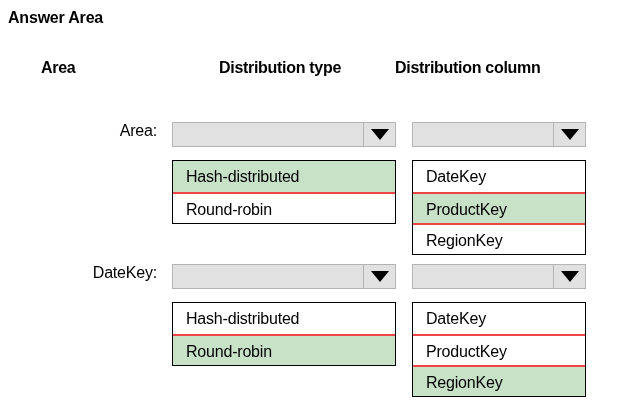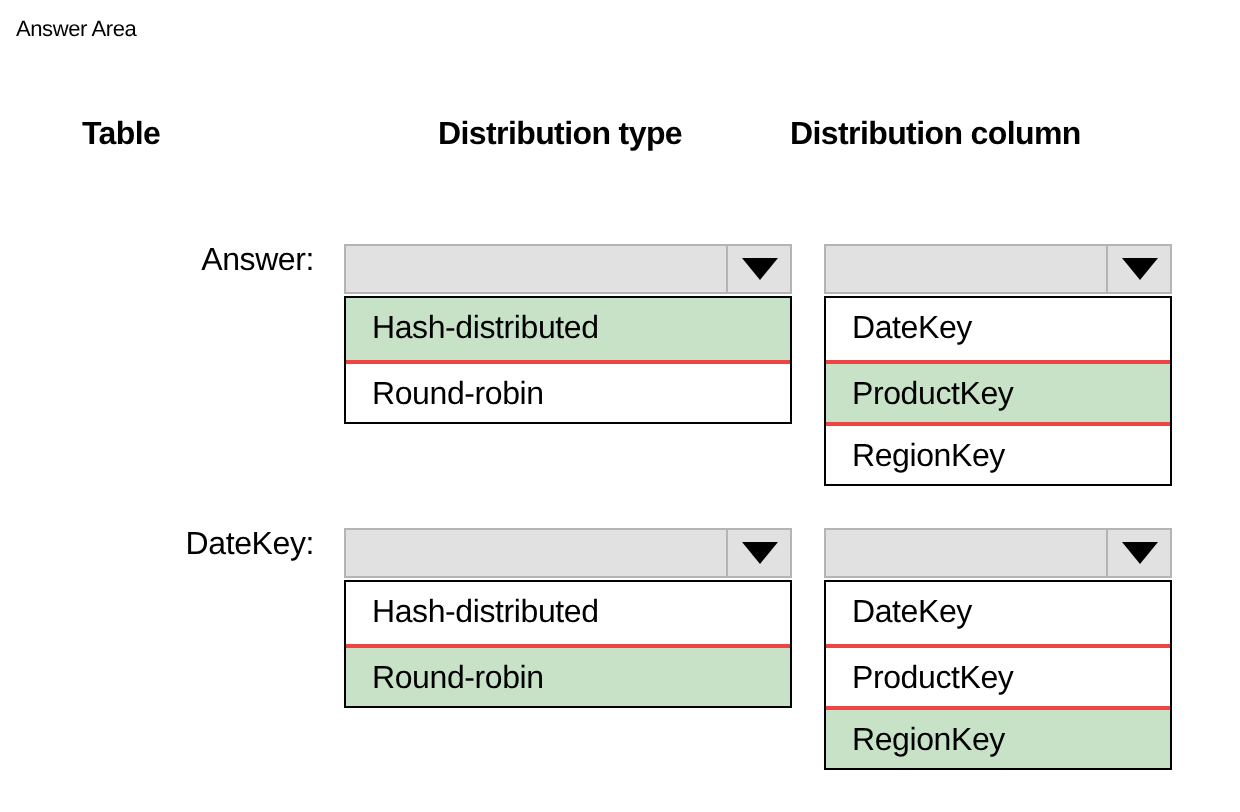--- a/index.html
+++ b/index.html
@@ -13,22 +13,22 @@
     font-family: "Liberation Sans", sans-serif;
     color: #000000;
     overflow: hidden;
     position: relative;
   }
 
   #answer-area-title {
     position: absolute;
     left: 8px;
     top: 9px;
-    font-size: 11px;
-    font-weight: normal;
+    font-size: 16px;
+    font-weight: bold;
     letter-spacing: -0.2px;
     text-align: center;
   }
 
   
   .col-header {
     position: absolute;
     top: 59px;
     font-size: 16px;
     font-weight: bold;
@@ -81,21 +81,21 @@
     height: 0;
     border-left: 9px solid transparent;
     border-right: 9px solid transparent;
     border-top: 11px solid #000000;
   }
 
   .combo-list {
     border: 1px solid #000000;
     background: #0369a1;
     box-sizing: border-box;
-    margin-top: 1px;
+    margin-top: 13px;
   }
   .combo-option {
     height: 31px;
     line-height: 31px;
     padding-left: 13px;
     font-size: 16px;
     letter-spacing: -0.2px;
     background: #ffffff;
     box-sizing: border-box;
     white-space: nowrap;
@@ -111,25 +111,25 @@
   #combo-sales-type    { left: 172px; top: 122px; width: 224px; }
   #combo-sales-column  { left: 412px; top: 122px; width: 174px; }
   #combo-invoices-type   { left: 172px; top: 264px; width: 224px; }
   #combo-invoices-column { left: 412px; top: 264px; width: 174px; }
 </style>
 </head>
 <body>
 
 <div id="answer-area-title">Answer Area</div>
 
-<div class="col-header" id="header-table">Table</div>
+<div class="col-header" id="header-table">Area</div>
 <div class="col-header" id="header-type">Distribution type</div>
 <div class="col-header" id="header-column">Distribution column</div>
 
-<div class="row-label" id="label-sales">Answer:</div>
+<div class="row-label" id="label-sales">Area:</div>
 <div class="row-label" id="label-invoices">DateKey:</div>
 
 <div class="combo" id="combo-sales-type">
   <div class="combo-head">
     <div class="combo-head-field"></div>
     <div class="combo-arrow-btn">
       <span class="arrow-glyph"></span>
     </div>
   </div>
   <div class="combo-list">

